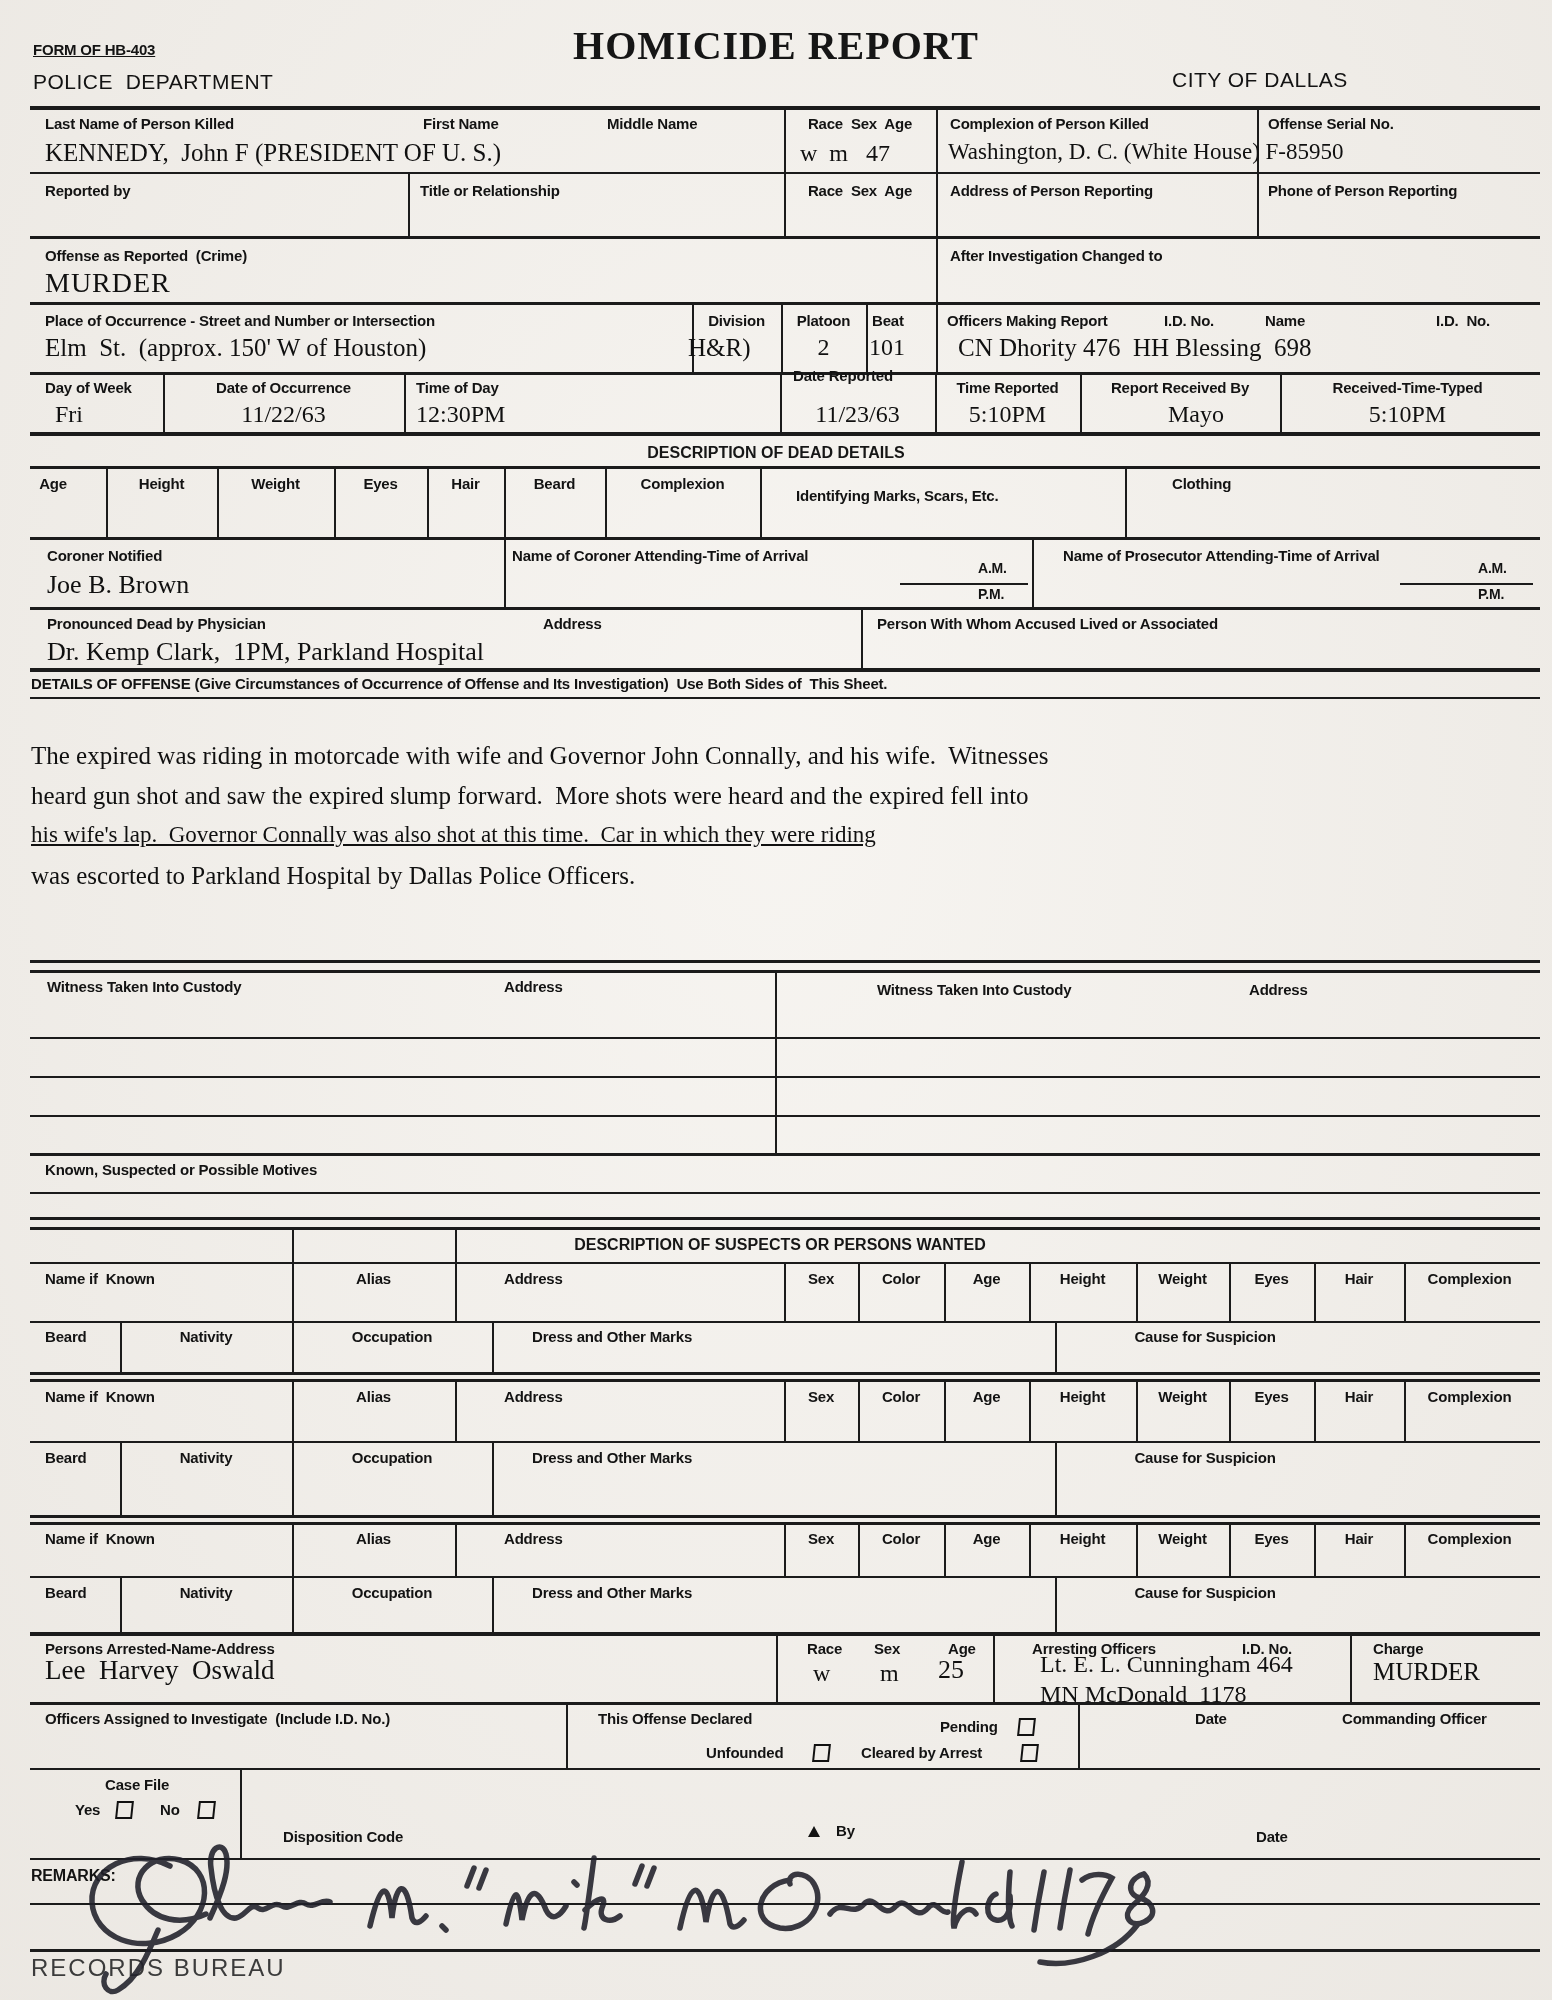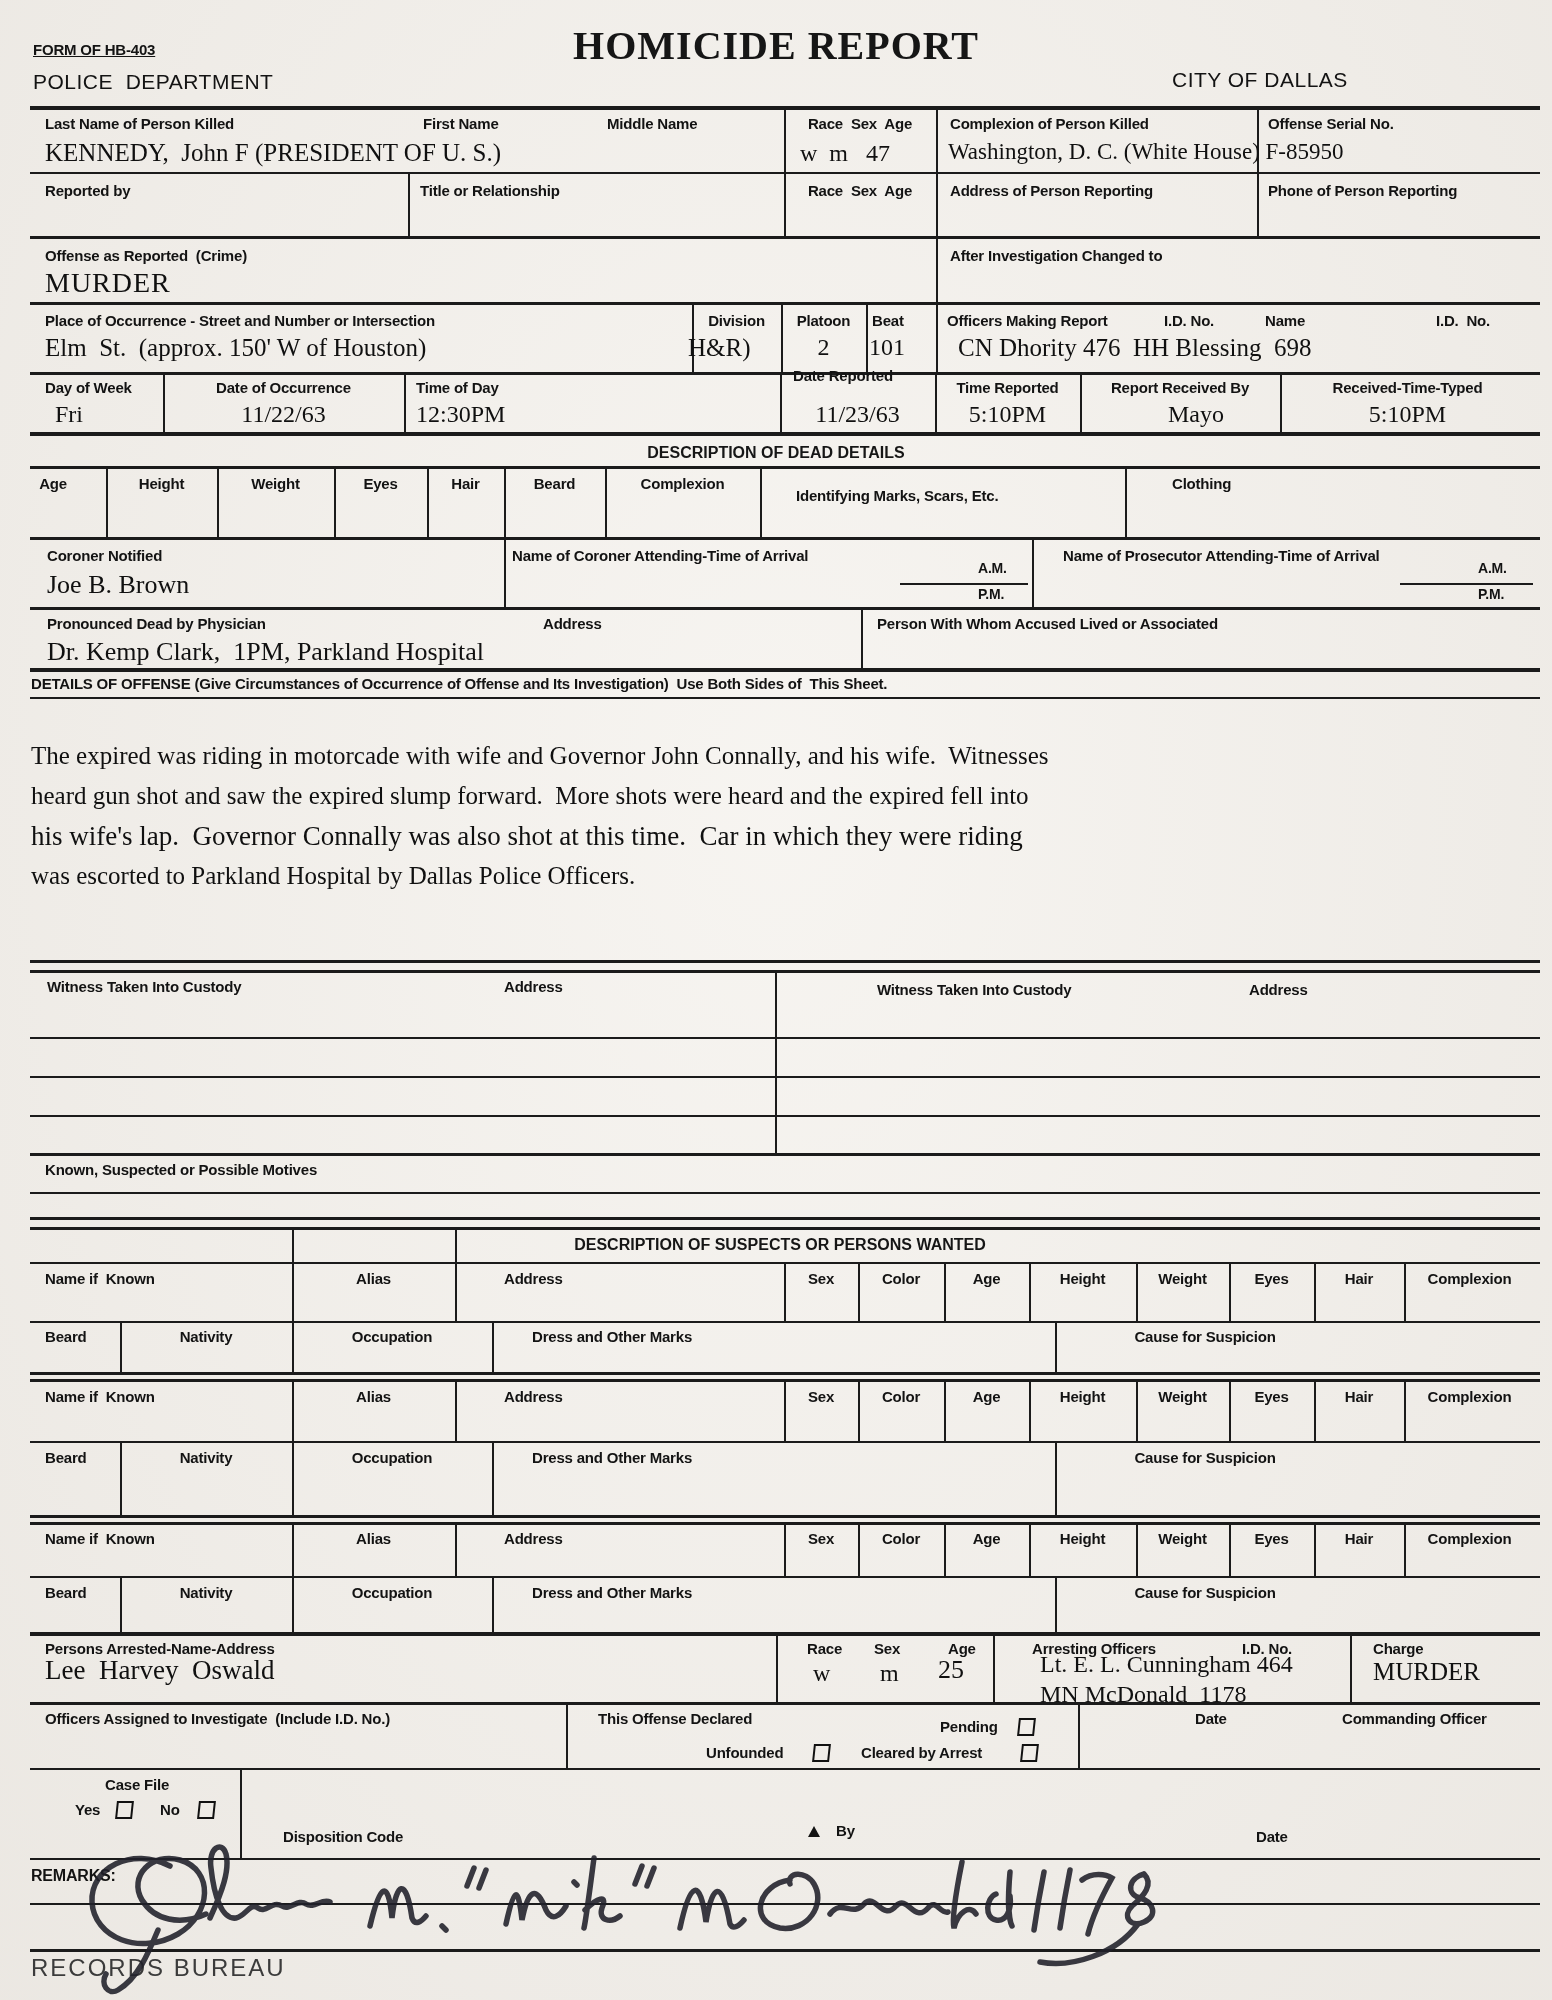--- a/index.html
+++ b/index.html
@@ -147,21 +147,21 @@
   <div class="L" style="left:47px;top:616px;">Pronounced Dead by Physician</div>
   <div class="L" style="left:543px;top:616px;">Address</div>
   <div class="L" style="left:877px;top:616px;">Person With Whom Accused Lived or Associated</div>
   <div class="V" style="left:47px;top:638px;font-size:26px;">Dr. Kemp Clark,  1PM, Parkland Hospital</div>
 
   <div class="H t4" style="left:30px;top:668px;width:1510px;"></div>
   <div class="L" style="left:31px;top:676px;">DETAILS OF OFFENSE (Give Circumstances of Occurrence of Offense and Its Investigation)  Use Both Sides of  This Sheet.</div>
   <div class="H t15" style="left:30px;top:697px;width:1510px;"></div>
   <div class="V" style="left:31px;top:742px;font-size:25px;">The expired was riding in motorcade with wife and Governor John Connally, and his wife.  Witnesses</div>
   <div class="V" style="left:31px;top:782px;font-size:25px;">heard gun shot and saw the expired slump forward.  More shots were heard and the expired fell into</div>
-  <div class="V" style="left:31px;top:822px;font-size:27px;">his wife's lap.  Governor Connally was also shot at this time.  Car in which they were riding</div>
+  <div class="V" style="left:31px;top:822px;font-size:23px;text-decoration:underline;">his wife's lap.  Governor Connally was also shot at this time.  Car in which they were riding</div>
   <div class="V" style="left:31px;top:862px;font-size:25px;">was escorted to Parkland Hospital by Dallas Police Officers.</div>
 
   <div class="H t3" style="left:30px;top:960px;width:1510px;"></div>
   <div class="H t3" style="left:30px;top:970px;width:1510px;"></div>
   <div class="Vr" style="left:775px;top:973px;height:180px;"></div>
   <div class="L" style="left:47px;top:979px;">Witness Taken Into Custody</div>
   <div class="L" style="left:504px;top:979px;">Address</div>
   <div class="L" style="left:877px;top:982px;">Witness Taken Into Custody</div>
   <div class="L" style="left:1249px;top:982px;">Address</div>
   <div class="H" style="left:30px;top:1037px;width:1510px;"></div>

